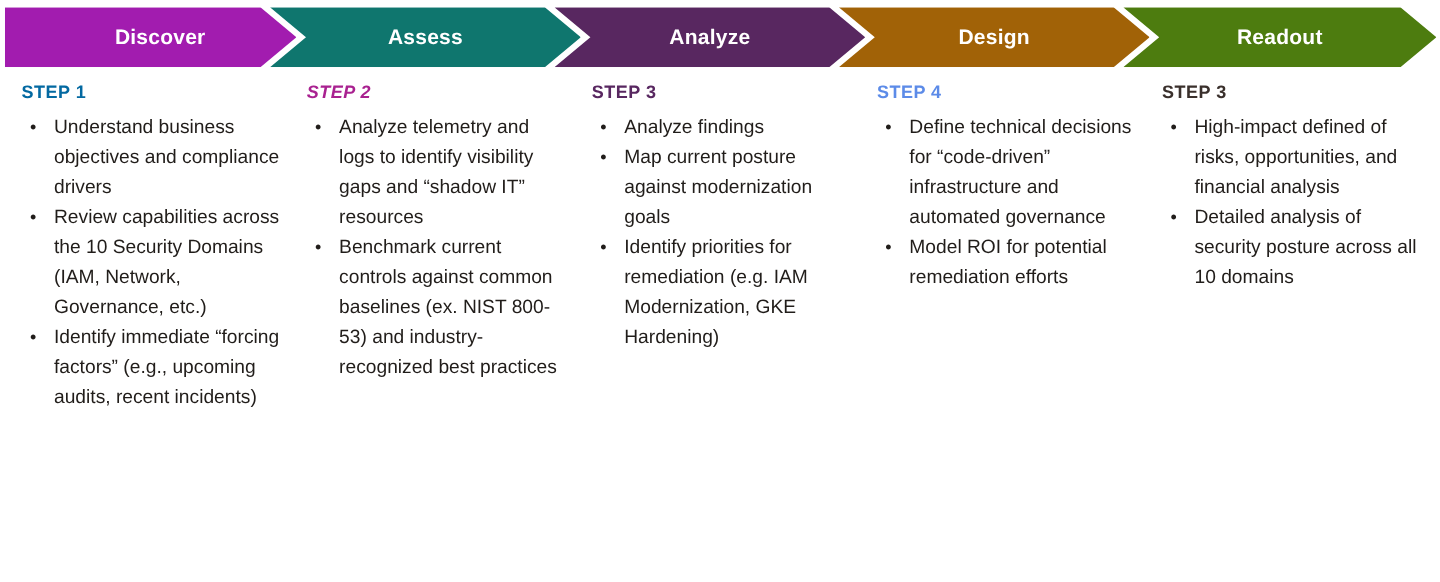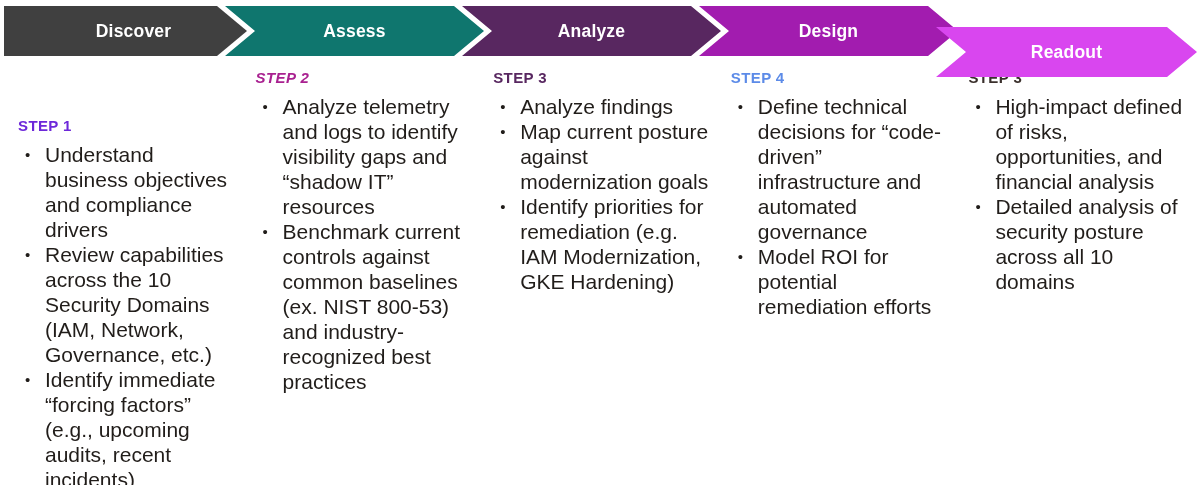--- a/index.html
+++ b/index.html
@@ -43,60 +43,60 @@
     padding: 13px 16px 0 18px;
   }
   .step-heading {
     font-size: 15px; font-weight: bold; letter-spacing: 0.4px;
     margin-bottom: 8px;
   }
   .bullets { list-style: none; }
   .bullets li {
     position: relative;
     padding-left: 27px;
-    font-size: 21px;
+    font-size: 16px;
     line-height: 25px;
   }
   .bullets li::before {
     content: "\2022";
     position: absolute;
     left: 7px;
     top: 0;
     font-size: 15px;
     line-height: 25px;
     color: #211d1a;
   }
 </style>
 </head>
 <body>
 
 <div class="canvas">
 
   <div class="banner">
-    <div class="stage stage-first stage-1" style="background: #404040;">
+    <div class="stage stage-first stage-1" style="background: #a21caf;">
       <span class="stage-label">Discover</span>
     </div>
     <div class="stage stage-mid stage-2" style="background: #0f766e;">
       <span class="stage-label">Assess</span>
     </div>
     <div class="stage stage-mid stage-3" style="background: rgb(88, 39, 96);">
       <span class="stage-label">Analyze</span>
     </div>
-    <div class="stage stage-mid stage-4" style="background: #a21caf;">
+    <div class="stage stage-mid stage-4" style="background: #a16207;">
       <span class="stage-label">Design</span>
     </div>
-    <div class="stage stage-mid stage-5" style="background: #d946ef; margin-top: 21px;">
+    <div class="stage stage-mid stage-5" style="background: #4d7c0f;">
       <span class="stage-label">Readout</span>
     </div>
   </div>
 
   <div class="steps">
 
     <div class="col">
-      <div class="step-heading" style="color: #6d28d9; margin-top: 48px;">STEP 1</div>
+      <div class="step-heading" style="color: #0369a1;">STEP 1</div>
       <ul class="bullets">
         <li>Understand business objectives and compliance drivers</li>
         <li>Review capabilities across the 10 Security Domains (IAM, Network, Governance, etc.)</li>
         <li>Identify immediate “forcing factors” (e.g., upcoming audits, recent incidents)</li>
       </ul>
     </div>
 
     <div class="col">
       <div class="step-heading" style="color: rgb(169, 33, 144); font-style: italic;">STEP 2</div>
       <ul class="bullets">

